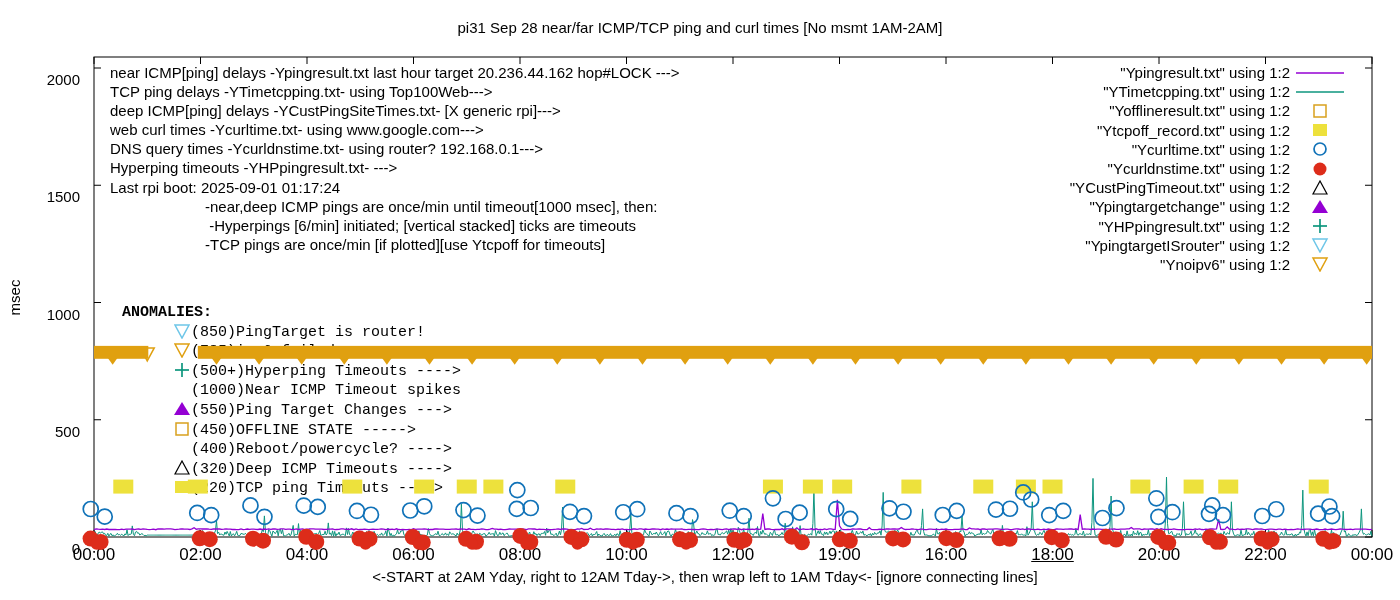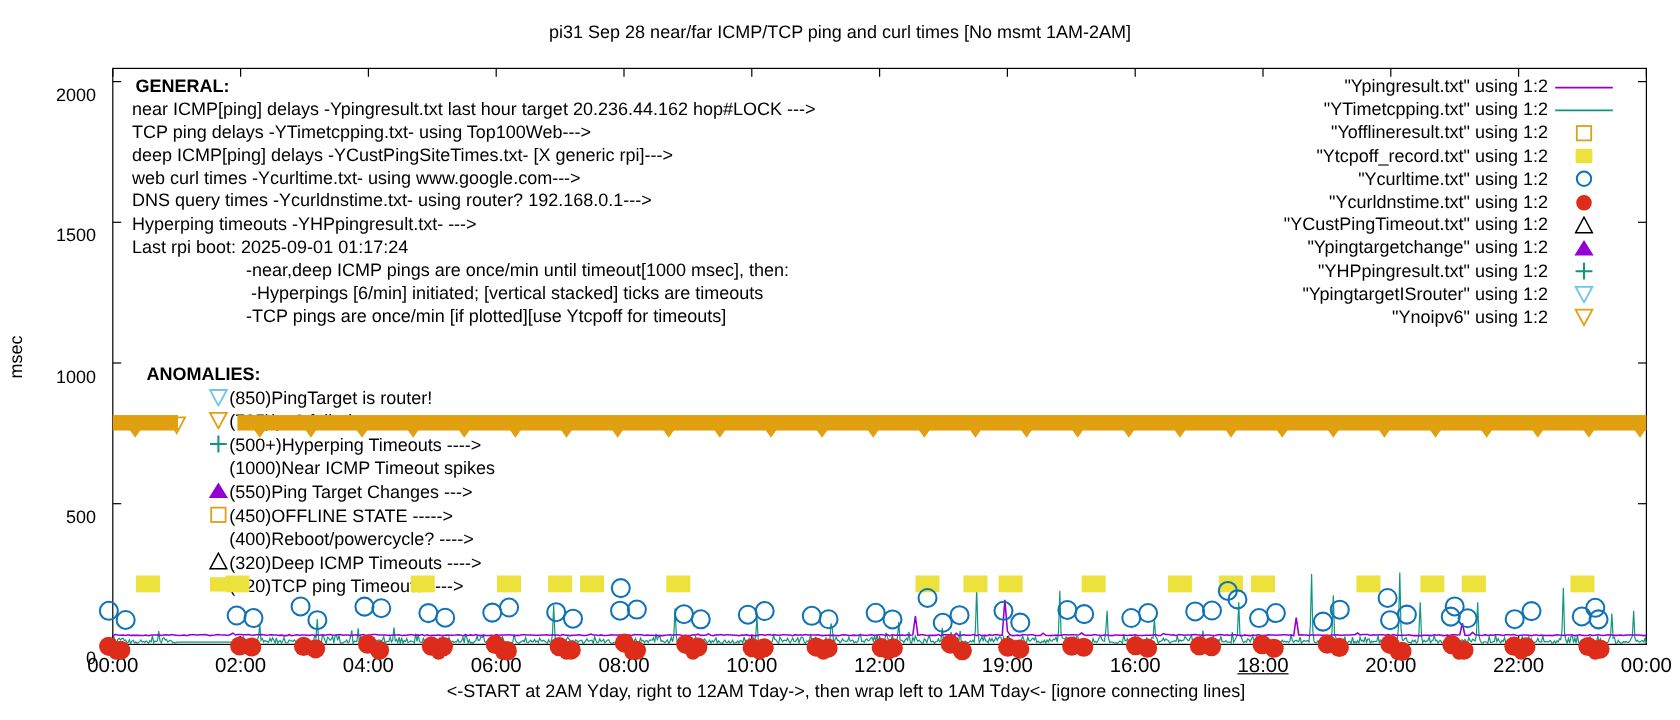--- a/index.html
+++ b/index.html
@@ -7,21 +7,21 @@
           font-family:"Liberation Sans",sans-serif;color:#000;}
   .abs{position:absolute;}
   #title{top:19px;left:0;width:1400px;text-align:center;font-size:15px;}
   #ylabel{left:-36px;top:289px;width:100px;text-align:center;transform:rotate(-90deg);font-size:15px;}
   #xlabel{top:568px;left:0;width:1410px;text-align:center;font-size:15px;}
   .ytick{width:62px;text-align:right;font-size:15px;margin-top:12px;}
   .xtick{width:56px;text-align:center;font-size:17px;}
   #general{left:110px;top:63px;font-size:15px;line-height:19.1px;z-index:1;}
   #general .head{font-weight:bold;padding-left:3px;}
   #general .ind{padding-left:95px;white-space:pre;}
-  #anomalies{left:120px;top:303px;font-size:15px;line-height:19.6px;z-index:1;}
+  #anomalies{left:120px;top:303px;font-size:15px;line-height:19.6px;z-index:1;font-family:Liberation Mono, monospace;}
   #anomalies .head{font-weight:bold;padding-left:2px;}
   .arow{padding-left:54px;display:flex;align-items:flex-start;height:19.6px;}
   .aicon{width:17px;height:16px;display:inline-flex;align-items:center;}
   #legend{right:53px;top:63px;z-index:1;}
   .lrow{display:flex;justify-content:flex-end;align-items:center;height:19.2px;}
   .llabel{font-size:15px;text-align:right;}
   .lmarker{width:54px;height:16px;margin-left:3px;display:inline-flex;justify-content:center;align-items:center;}
   #chart{left:0;top:0;z-index:2;pointer-events:none;}
   .textlayer{z-index:1;}
 </style>
@@ -50,21 +50,20 @@
       <div class="abs xtick" style="left: 705px; top: 545px;">12:00</div>
       <div class="abs xtick" style="left: 811.5px; top: 545px;">19:00</div>
       <div class="abs xtick" style="left: 918px; top: 545px;">16:00</div>
       <div class="abs xtick" style="left: 1024.5px; top: 545px; text-decoration: underline;">18:00</div>
       <div class="abs xtick" style="left: 1131px; top: 545px;">20:00</div>
       <div class="abs xtick" style="left: 1237.5px; top: 545px;">22:00</div>
       <div class="abs xtick" style="left: 1344px; top: 545px;">00:00</div>
     </div>
 
   <div class="abs" id="general">
-    <div class="head">GENERAL:</div>
   <div>near ICMP[ping] delays -Ypingresult.txt last hour target 20.236.44.162 hop#LOCK ---&gt;</div>
       <div>TCP ping delays -YTimetcpping.txt- using Top100Web---&gt;</div>
       <div>deep ICMP[ping] delays -YCustPingSiteTimes.txt- [X generic rpi]---&gt;</div>
       <div>web curl times -Ycurltime.txt- using www.google.com---&gt;</div>
       <div>DNS query times -Ycurldnstime.txt- using router? 192.168.0.1---&gt;</div>
       <div>Hyperping timeouts -YHPpingresult.txt- ---&gt;</div>
       <div>Last rpi boot: 2025-09-01 01:17:24</div>
       <div class="ind">-near,deep ICMP pings are once/min until timeout[1000 msec], then:</div>
       <div class="ind"> -Hyperpings [6/min] initiated; [vertical stacked] ticks are timeouts</div>
       <div class="ind">-TCP pings are once/min [if plotted][use Ytcpoff for timeouts]</div>

